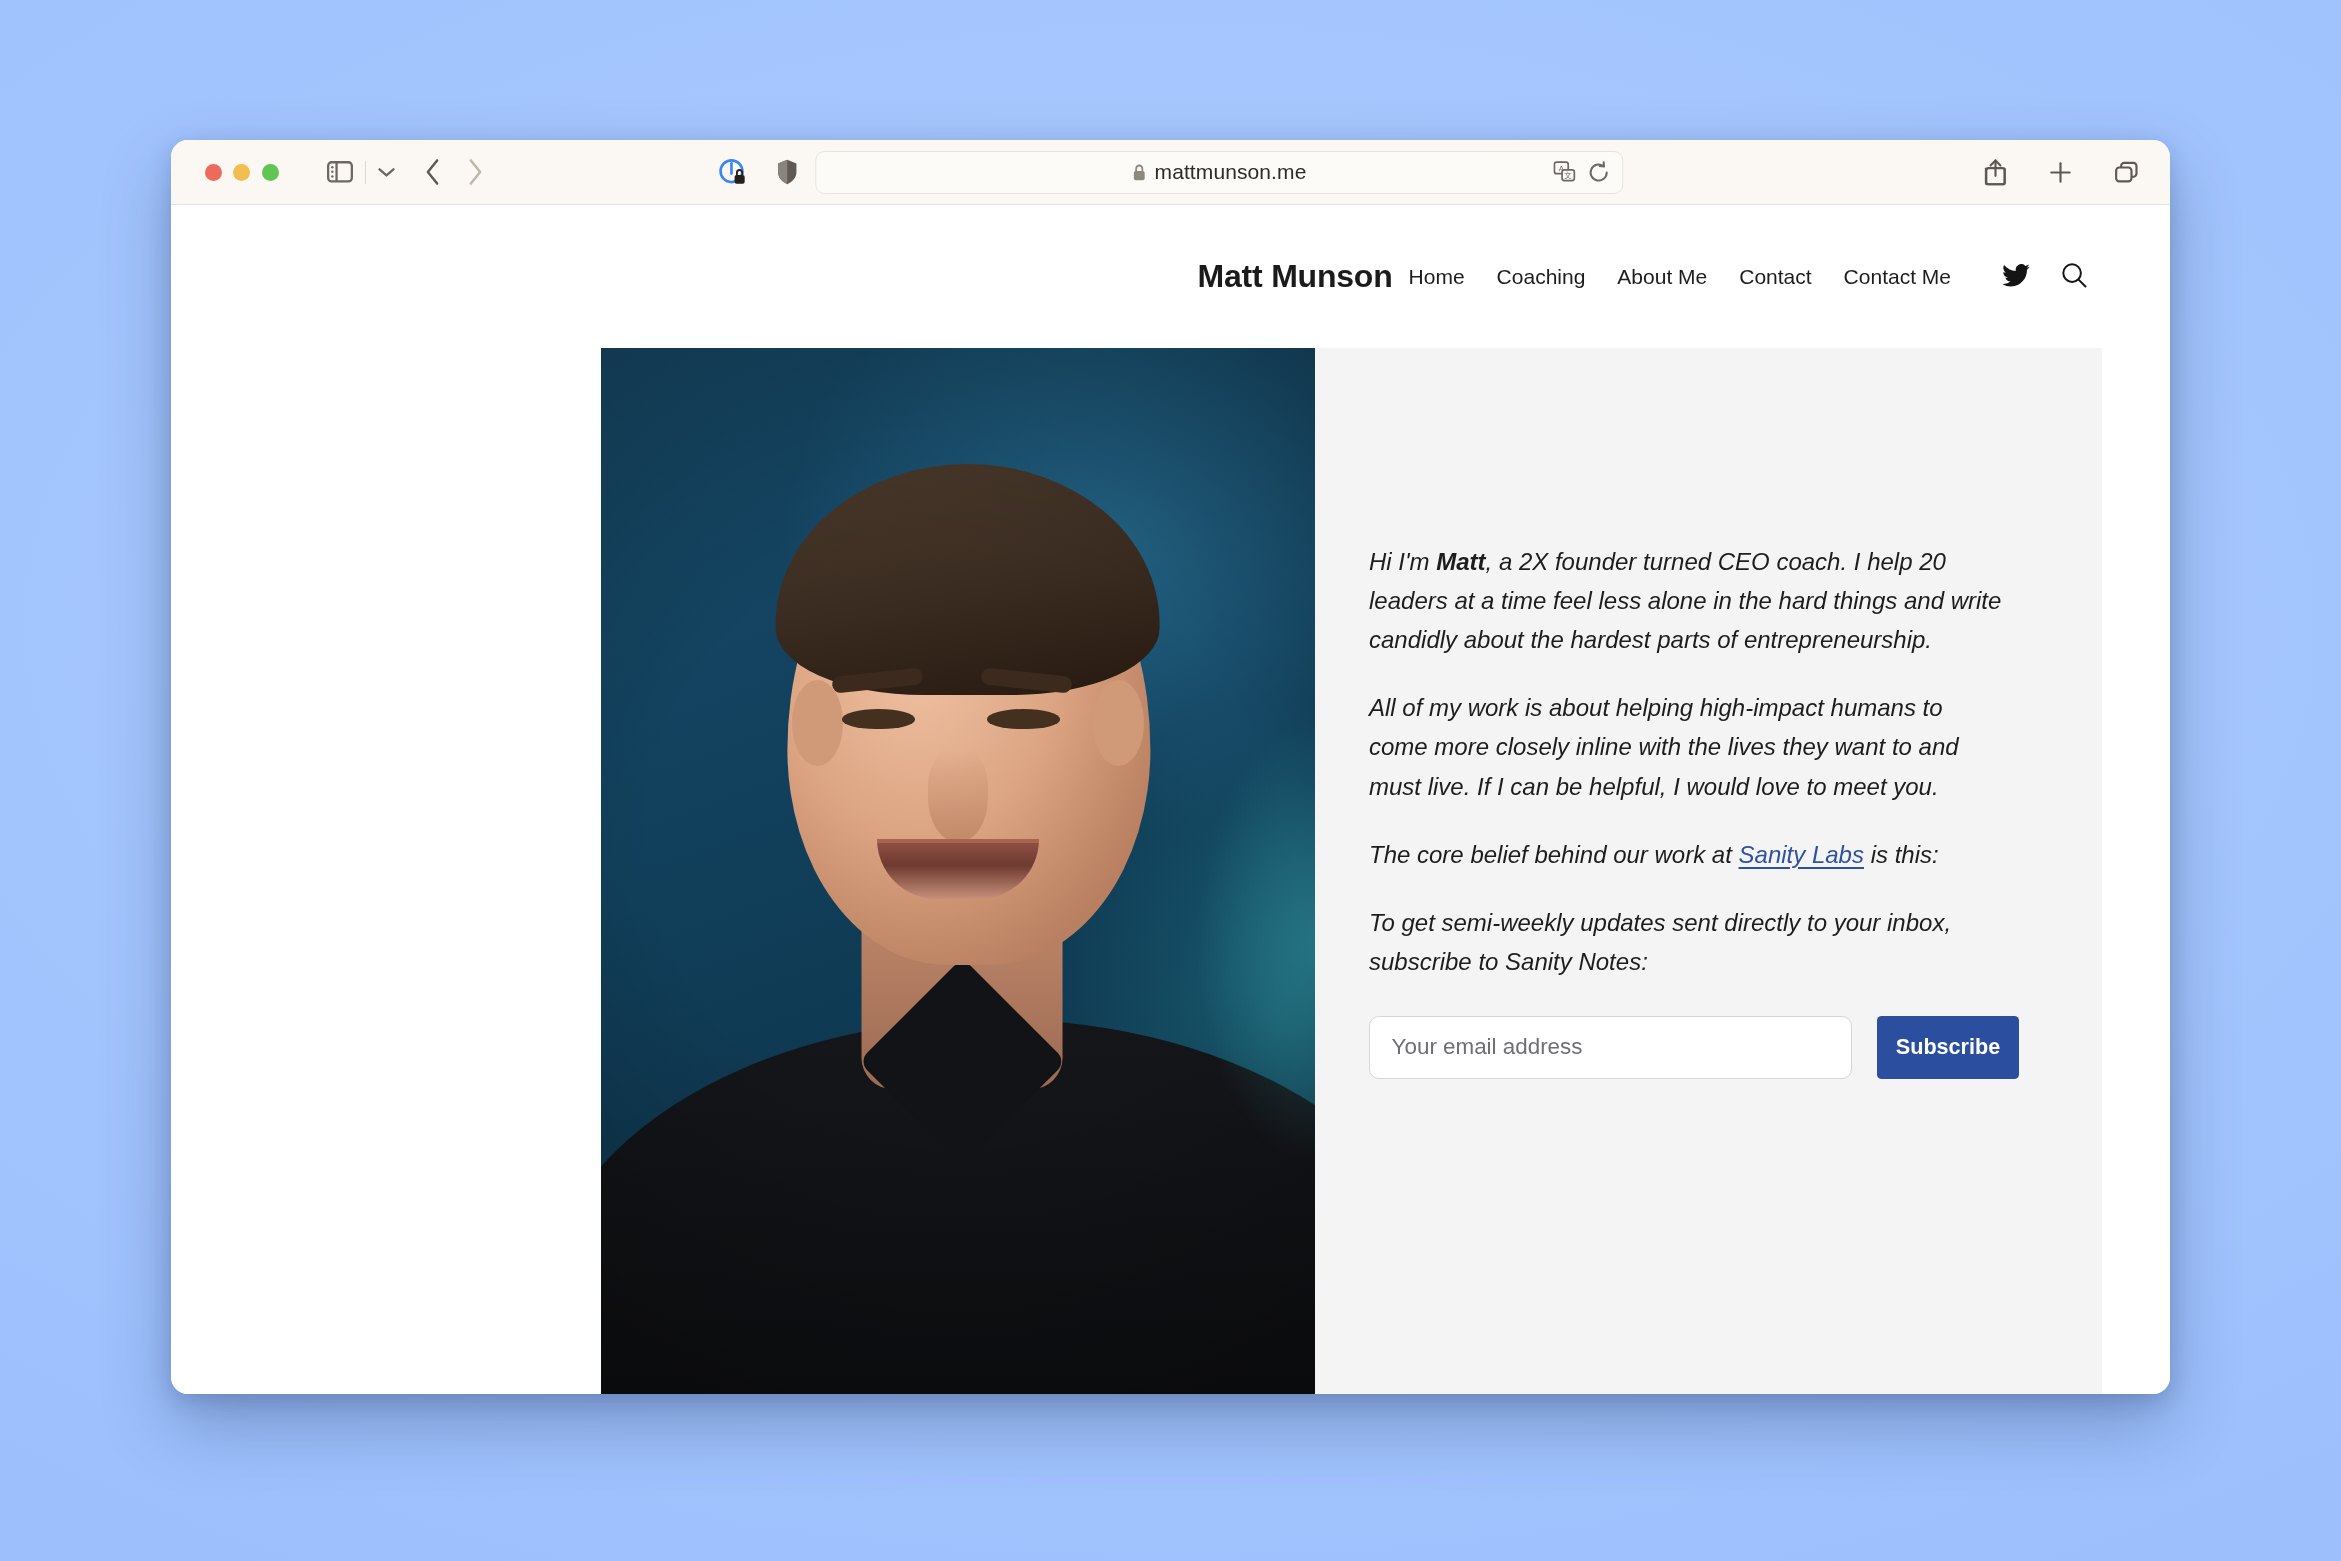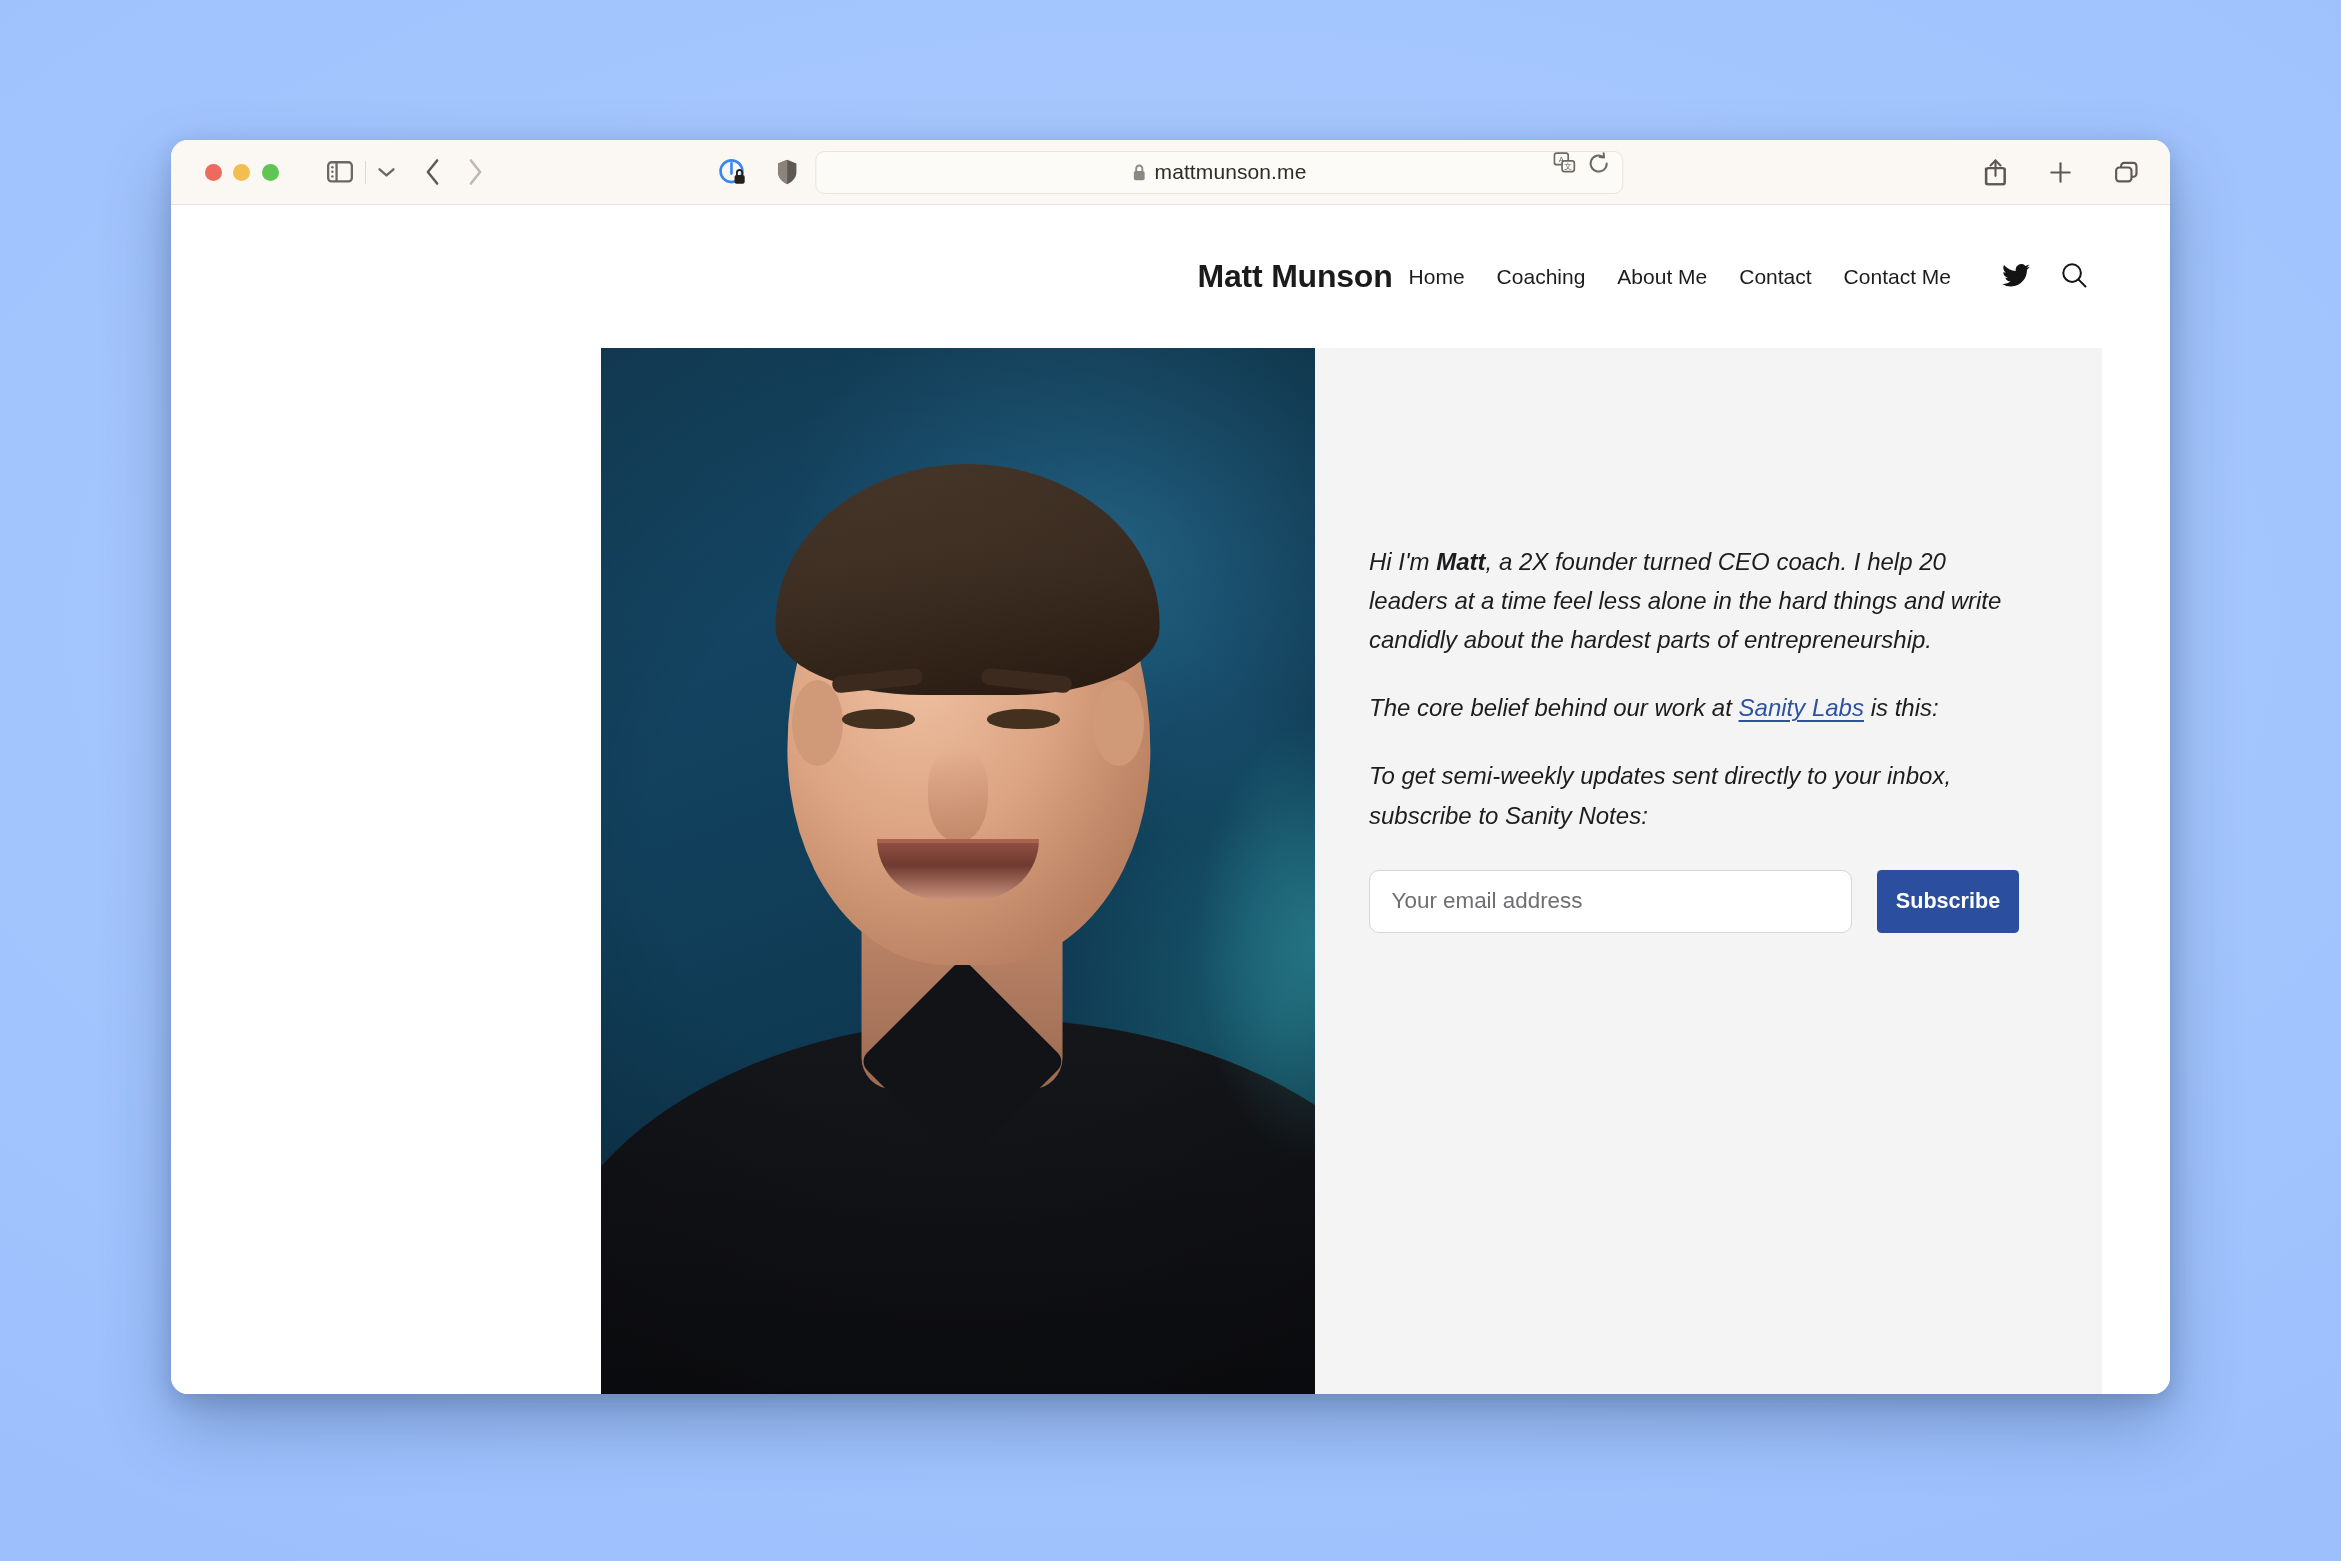--- a/index.html
+++ b/index.html
@@ -93,20 +93,21 @@
 
   .privacy-icons { display: flex; align-items: center; gap: 31px; }
 
   .urlbar {
     width: 808px;
     height: 43px;
     border-radius: 9.3px;
     border: 0.8px solid #e9e3db;
     background: #fdfbf8;
     display: flex;
+    align-items: center;
     justify-content: center;
     position: relative;
   }
   .url-center {
     display: flex; align-items: center; gap: 8.5px;
   }
   .url-text {
     font-size: 21px;
     color: #2f2b27;
     letter-spacing: 0.1px;
@@ -511,20 +512,21 @@
           <div class="p-smile"></div>
           <div class="p-rim"></div>
           <div class="p-vignette"></div>
         </div>
       </div>
 
       <div class="panel">
 
         <p><span>Hi I'm </span><strong>Matt</strong><span>, a 2X founder turned CEO coach. I help 20 leaders at a time feel less alone in the hard things and write candidly about the hardest parts of entrepreneurship.</span></p>
 
+        <p>All of my work is about helping high-impact humans to come more closely inline with the lives they want to and must live. If I can be helpful, I would love to meet you.</p>
 
         <p><span>The core belief behind our work at </span><a class="inline-link" href="#">Sanity Labs</a><span> is this:</span></p>
 
 
         <p>To get semi-weekly updates sent directly to your inbox, subscribe to Sanity Notes:</p>
 
         <div class="subscribe-row">
           <input class="email-input" type="email" placeholder="Your email address" style="">
           <button class="subscribe-btn">Subscribe</button>
         </div>

